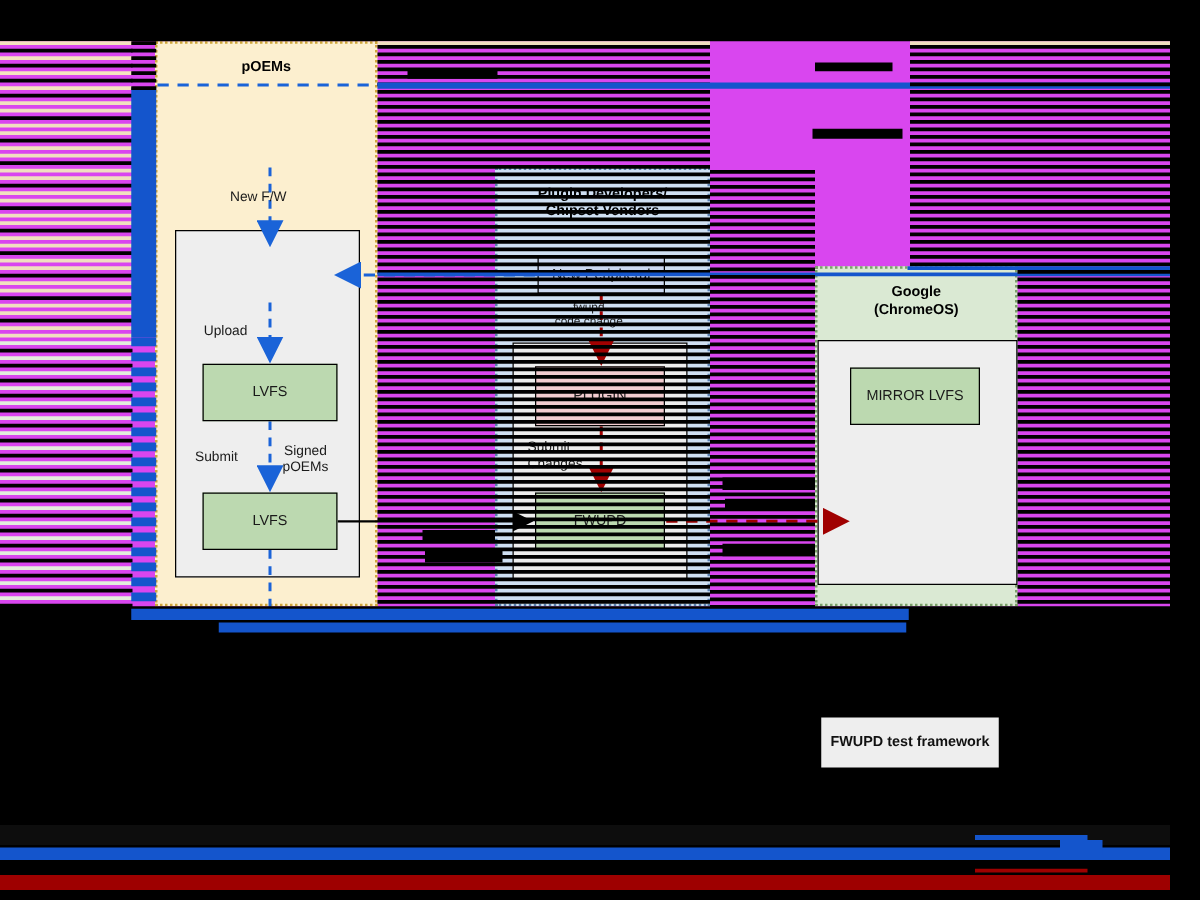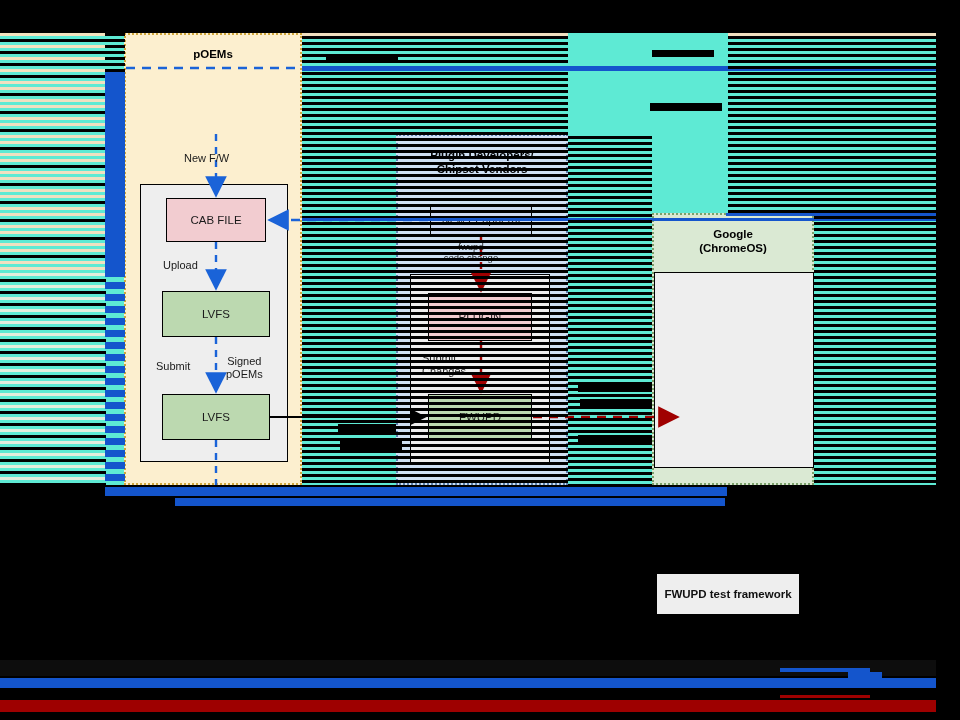--- a/index.html
+++ b/index.html
@@ -1,17 +1,17 @@
 <!DOCTYPE html>
 <html><head>
 <meta charset="utf-8">
 <style>
   html,body{margin:0;padding:0;background:#000;}
   body{width:960px;height:720px;overflow:hidden;font-family:"Liberation Sans",sans-serif;}
-  #stage{position:relative;width:936px;height:720px;background:#5eead4;overflow:hidden;}
+  #stage{position:relative;width:936px;height:720px;background:#d946ef;overflow:hidden;}
 
   
   #diagram{position:absolute;left:0;top:0;width:960px;height:720px;}
 
   .panel{position:absolute;box-sizing:border-box;}
   .panel .ptitle{
     position:absolute;left:0;right:0;top:12px;text-align:center;
     font-size:11.5px;font-weight:bold;color:#000;line-height:14px;
   }
   .panel-poems{left:124px;top:33px;width:178px;height:452px;
@@ -117,26 +117,26 @@
 
       <line x1="481" y1="236" x2="481" y2="288" stroke="#a00000" stroke-width="2.4" stroke-dasharray="7,6" marker-end="url(#ar)"></line>
 
       <line x1="481" y1="341" x2="481" y2="389" stroke="#a00000" stroke-width="2.4" stroke-dasharray="7,6" marker-end="url(#ar)"></line>
 
       <line x1="270" y1="417" x2="423" y2="417" stroke="#000000" stroke-width="1.8" marker-end="url(#ak)"></line>
 
       <line x1="533" y1="417" x2="675" y2="417" stroke="#a00000" stroke-width="2.4" stroke-dasharray="9,7" marker-end="url(#ar)"></line>
     </svg>
 
-    <div class="node n-pink nd-cab">CAB FILE</div>
     <div class="node n-green nd-lvfs1">LVFS</div>
     <div class="node n-green nd-lvfs2">LVFS</div>
     <div class="node n-blue nd-newperiph">New Peripheral</div>
     <div class="node n-pink nd-plugin">PLUGIN</div>
     <div class="node n-green nd-fwupd">FWUPD</div>
+    <div class="node n-green nd-mirlvfs">MIRROR LVFS</div>
 
     <div class="edgelabel el-newfw">New F/W</div>
     <div class="edgelabel el-upload">Upload</div>
     <div class="edgelabel el-submit">Submit</div>
     <div class="edgelabel el-signed">
       <div>Signed</div>
       <div>pOEMs</div>
     </div>
     <div class="edgelabel el-fwupdcode">
       <div>fwupd</div>

